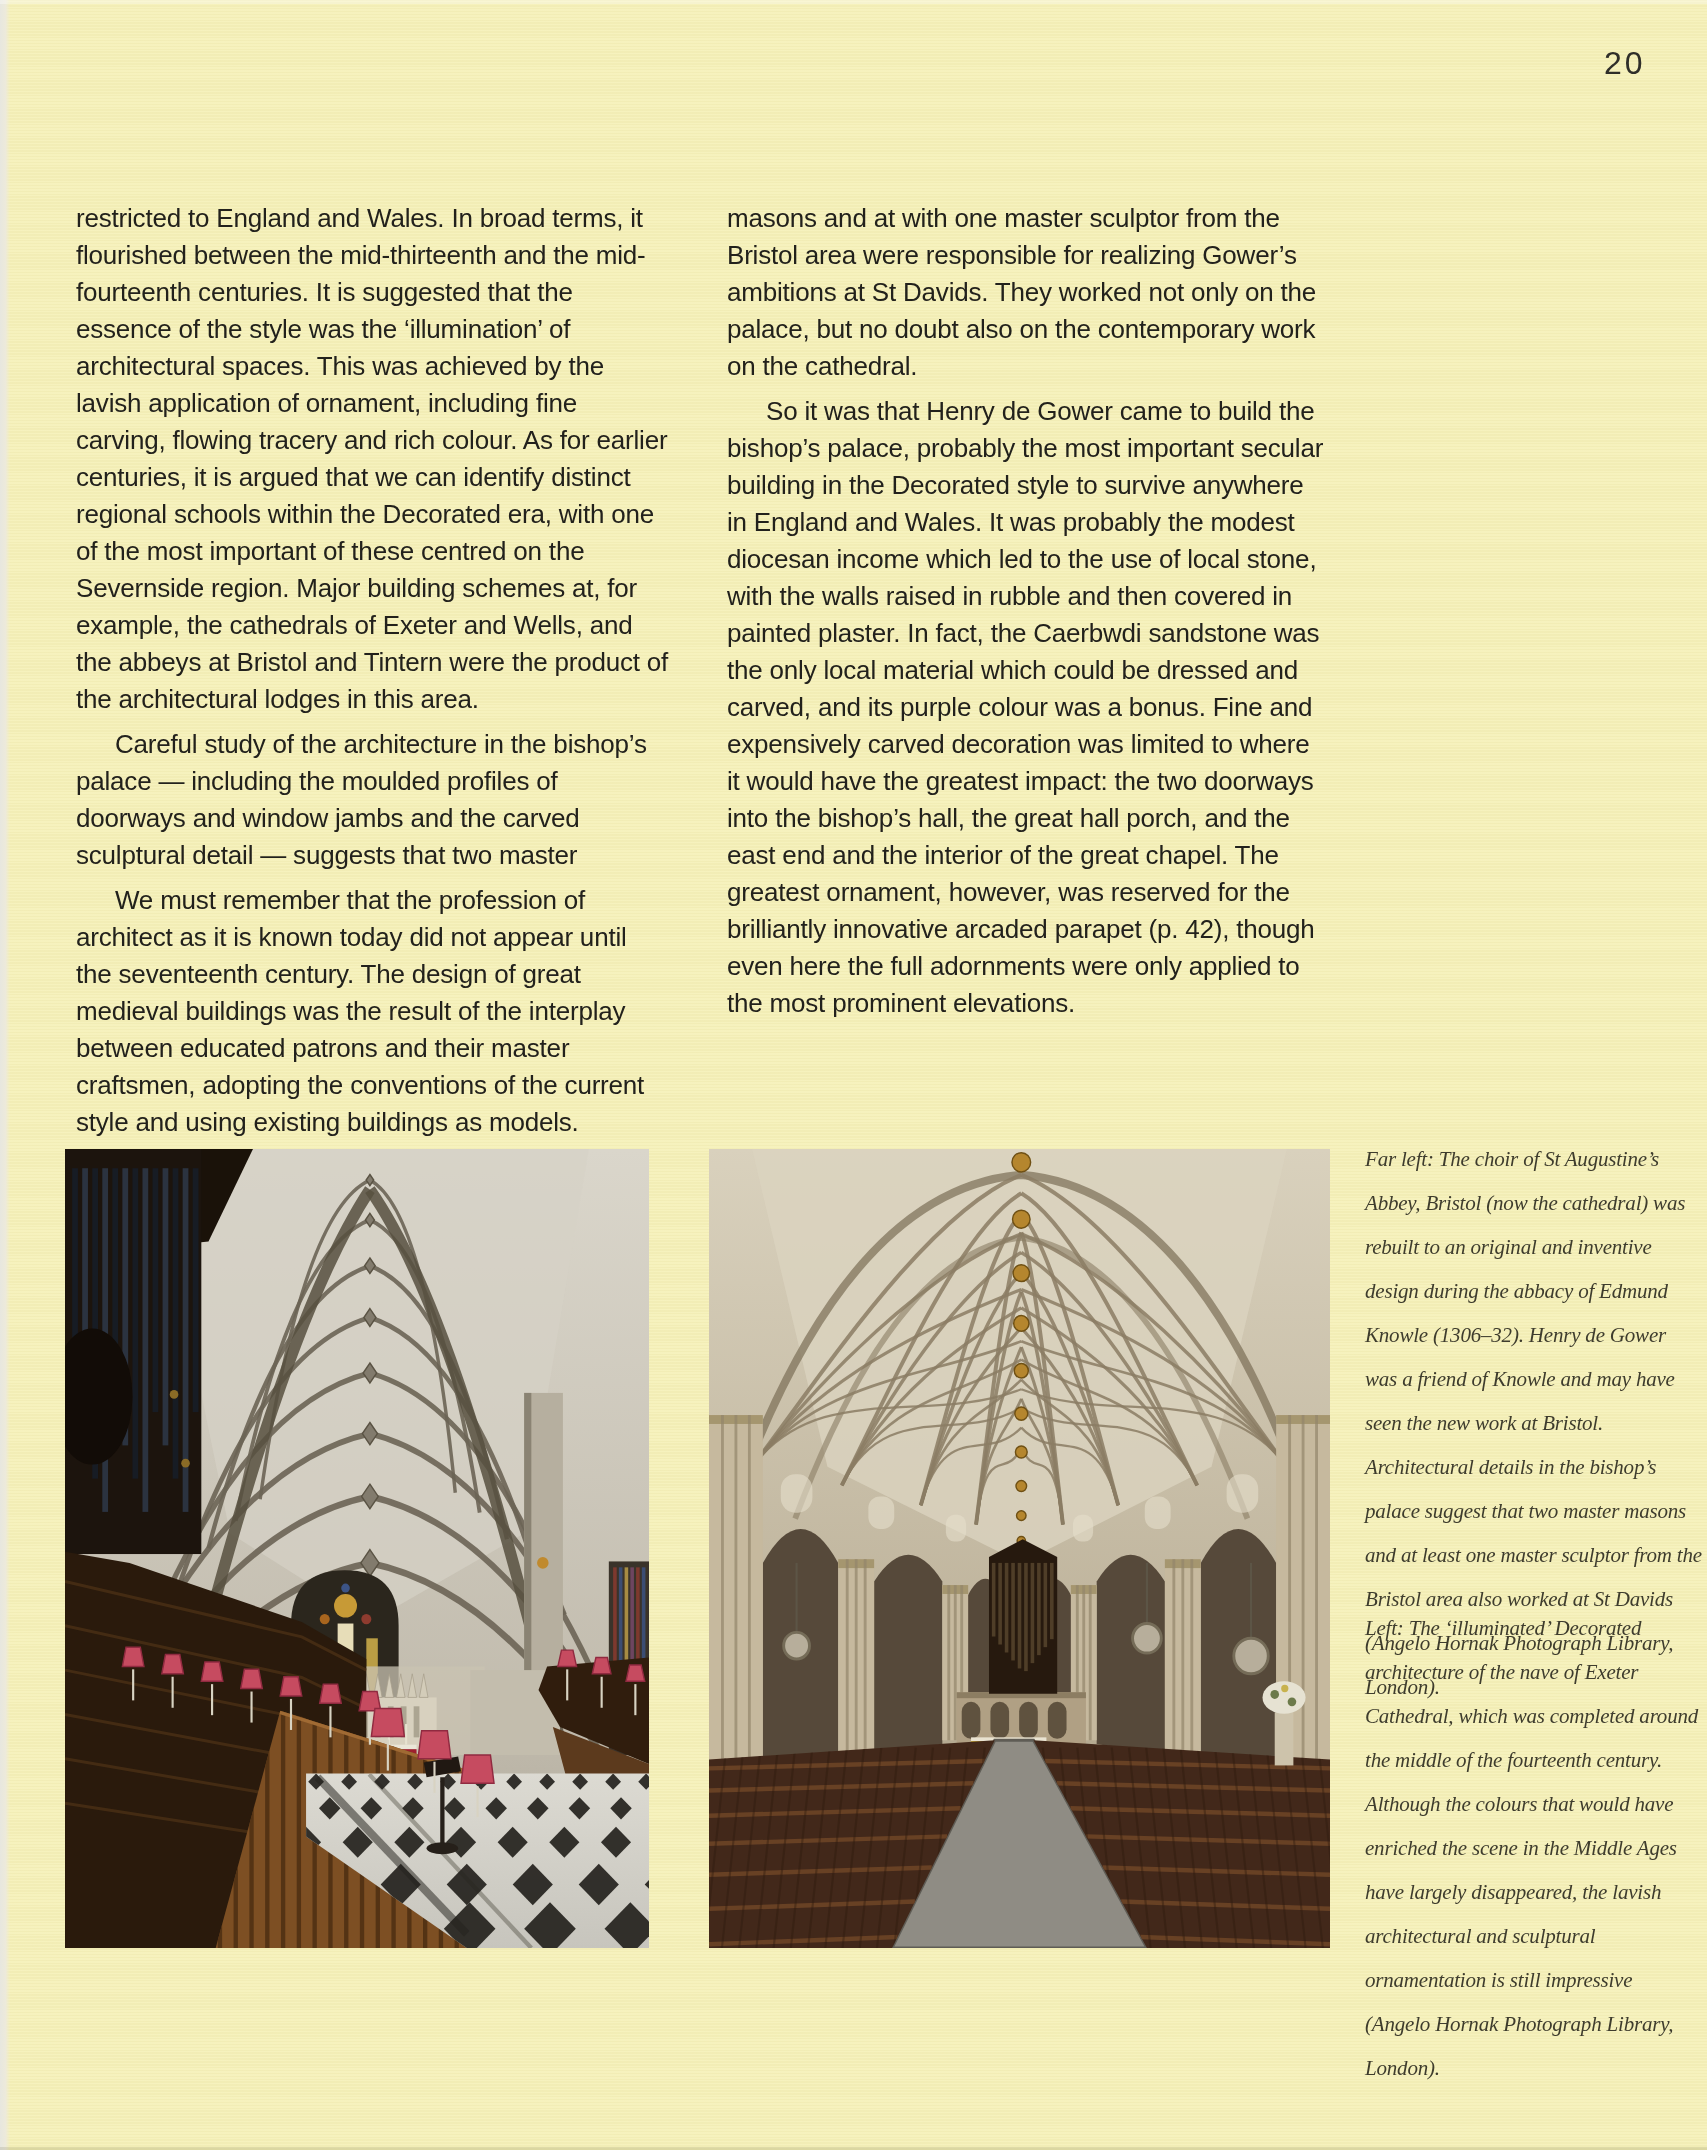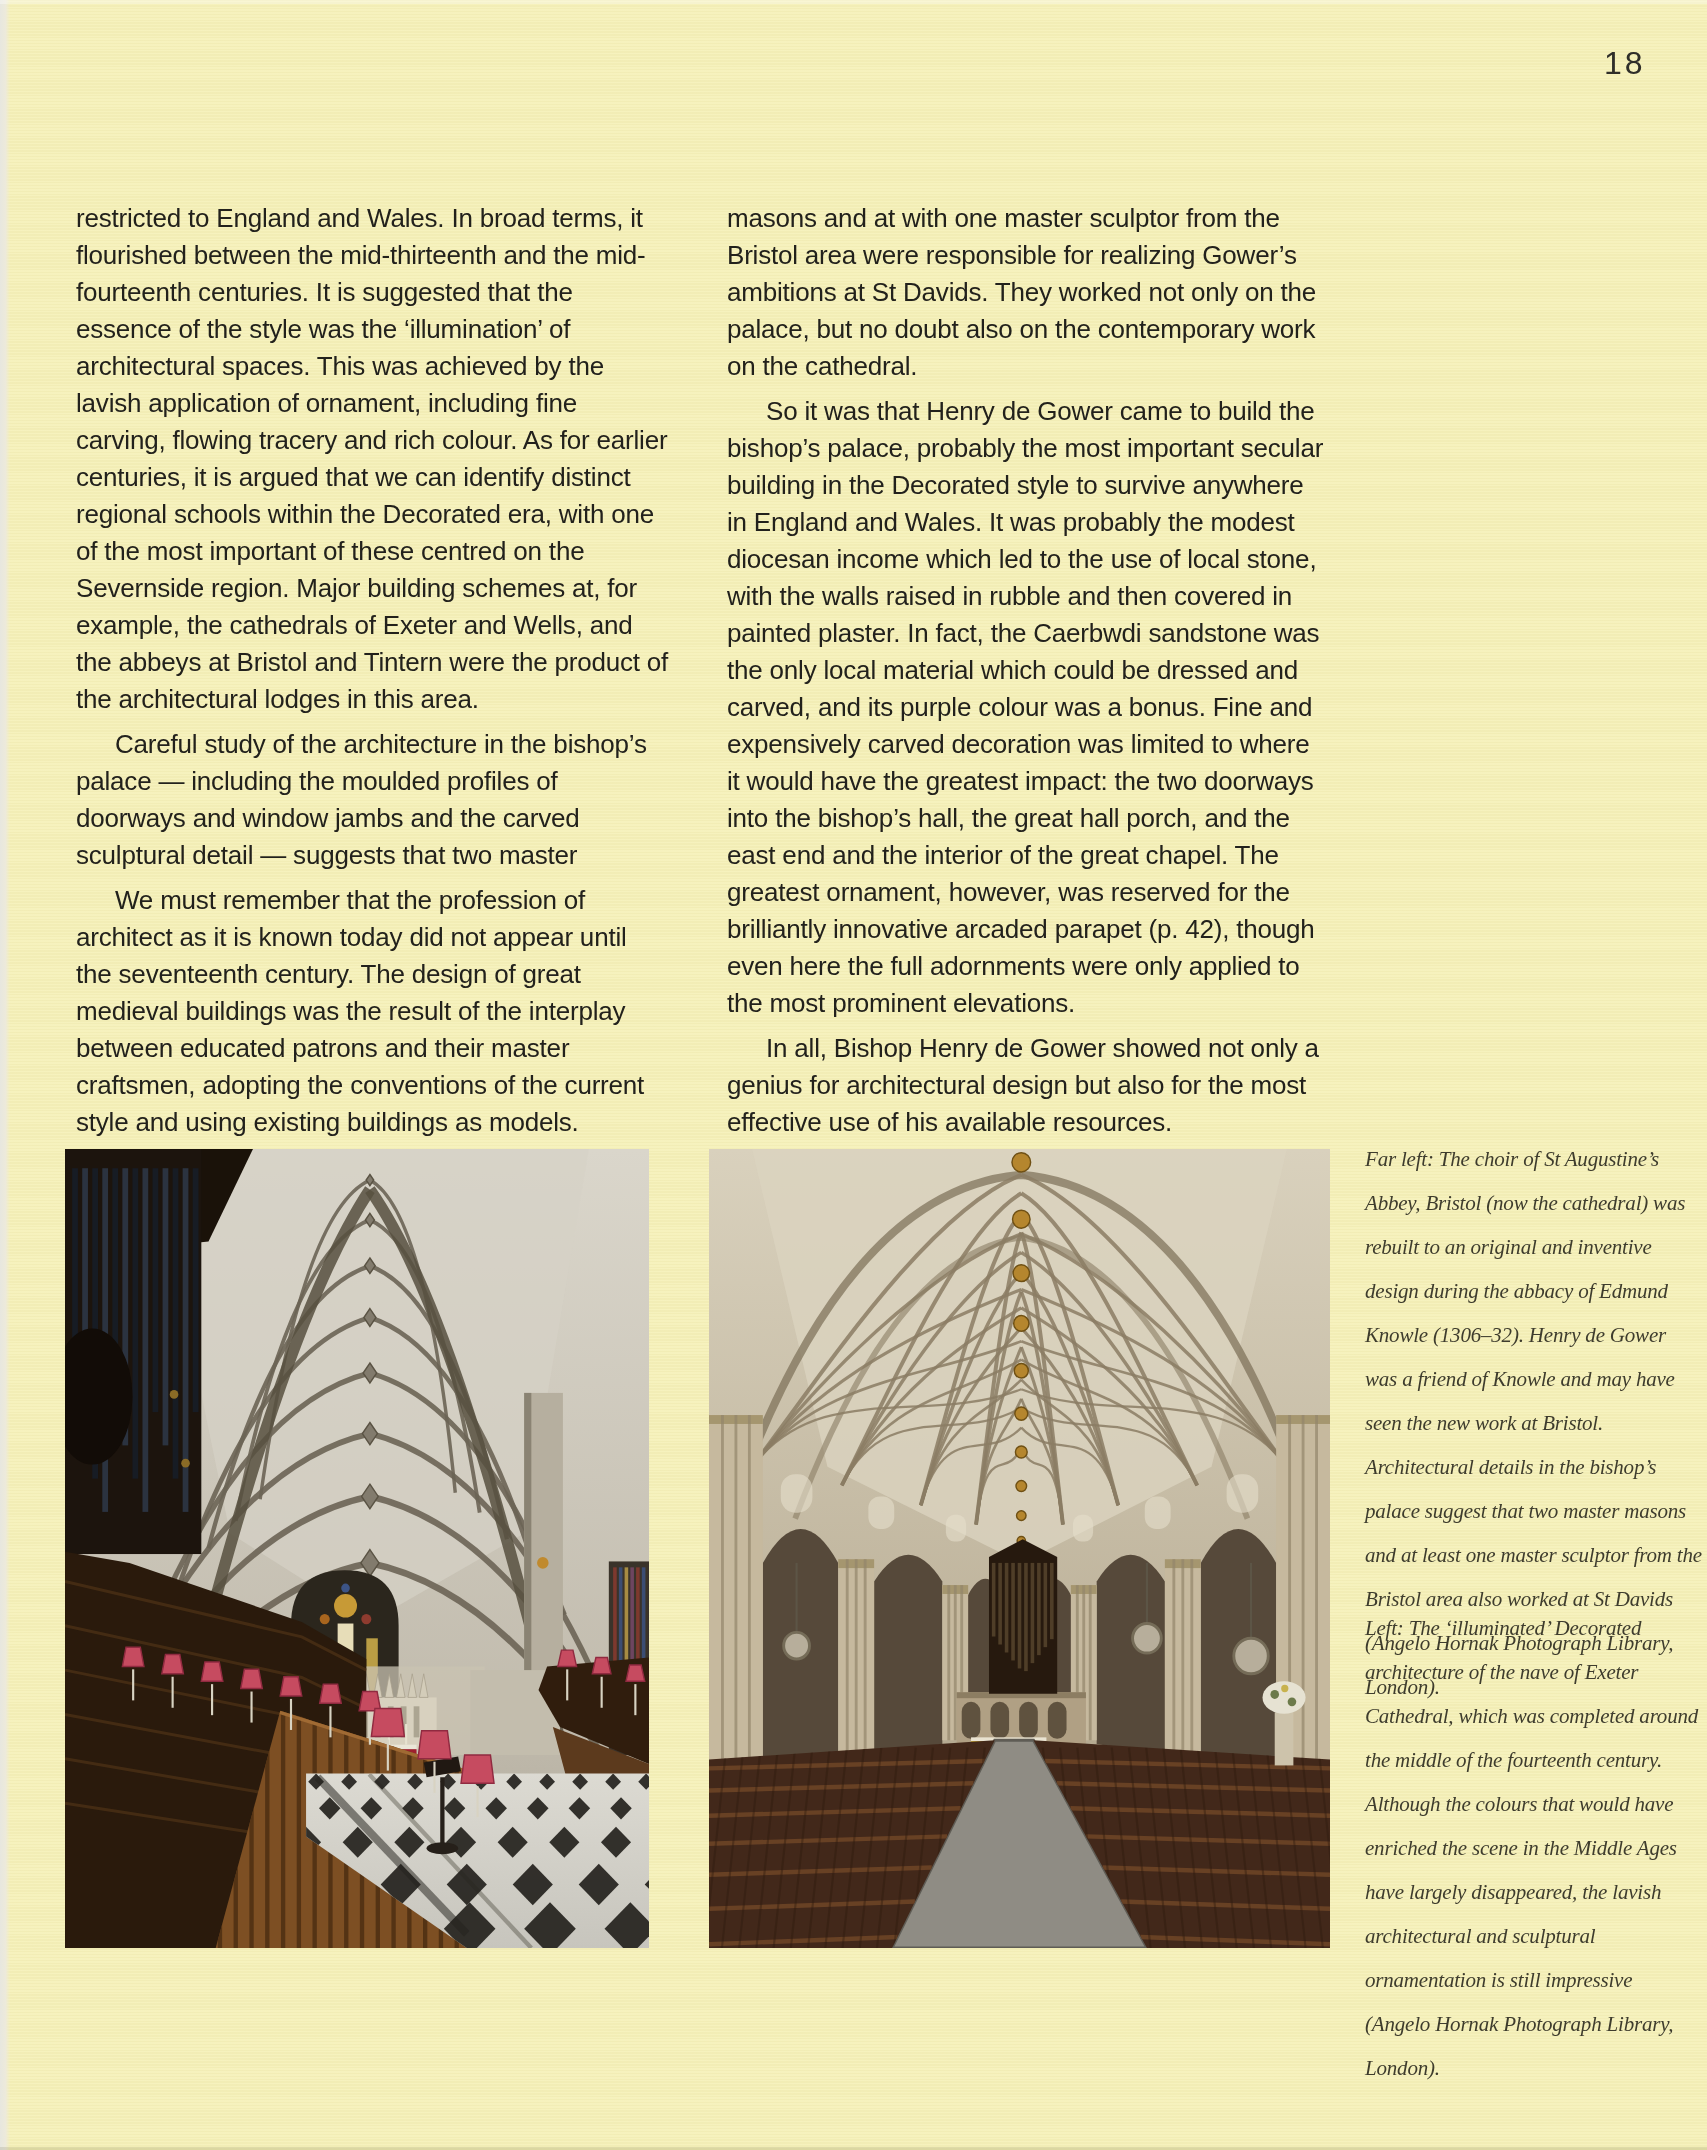--- a/index.html
+++ b/index.html
@@ -31,32 +31,31 @@
   .photo svg{display:block;width:100%;height:100%;}
 </style>
 </head>
 <body>
 
 <div class="page">
   <div class="edge-left"></div>
   <div class="edge-top"></div>
   <div class="edge-bottom"></div>
 
-  <div class="page-number">18</div>
+  <div class="page-number">20</div>
 
   <main>
     <div class="col col1">
       <p>restricted to England and Wales. In broad terms, it flourished between the mid-thirteenth and the mid-fourteenth centuries. It is suggested that the essence of the style was the ‘illumination’ of architectural spaces. This was achieved by the lavish application of ornament, including fine carving, flowing tracery and rich colour. As for earlier centuries, it is argued that we can identify distinct regional schools within the Decorated era, with one of the most important of these centred on the Severnside region. Major building schemes at, for example, the cathedrals of Exeter and Wells, and the abbeys at Bristol and Tintern were the product of the architectural lodges in this area.</p>
       <p class="indent">Careful study of the architecture in the bishop’s palace — including the moulded profiles of doorways and window jambs and the carved sculptural detail — suggests that two master</p>
       <p class="indent">We must remember that the profession of architect as it is known today did not appear until the seventeenth century. The design of great medieval buildings was the result of the interplay between educated patrons and their master craftsmen, adopting the conventions of the current style and using existing buildings as models.</p>
     </div>
     <div class="col col2">
       <p>masons and at with one master sculptor from the Bristol area were responsible for realizing Gower’s ambitions at St Davids. They worked not only on the palace, but no doubt also on the contemporary work on the cathedral.</p>
       <p class="indent">So it was that Henry de Gower came to build the bishop’s palace, probably the most important secular building in the Decorated style to survive anywhere in England and Wales. It was probably the modest diocesan income which led to the use of local stone, with the walls raised in rubble and then covered in painted plaster. In fact, the Caerbwdi sandstone was the only local material which could be dressed and carved, and its purple colour was a bonus. Fine and expensively carved decoration was limited to where it would have the greatest impact: the two doorways into the bishop’s hall, the great hall porch, and the east end and the interior of the great chapel. The greatest ornament, however, was reserved for the brilliantly innovative arcaded parapet (p. 42), though even here the full adornments were only applied to the most prominent elevations.</p>
-      <p class="indent">In all, Bishop Henry de Gower showed not only a genius for architectural design but also for the most effective use of his available resources.</p>
     </div>
   </main>
 
   <figure class="photo photo1">
     <svg id="svg1" viewBox="0 0 814 1081" preserveAspectRatio="none" xmlns="http://www.w3.org/2000/svg">
       <defs>
         <linearGradient id="sky1" x1="0" y1="0" x2="0" y2="1">
           <stop offset="0" stop-color="#dad6cb"></stop>
             <stop offset="0.7" stop-color="#c2bcae"></stop>
             <stop offset="1" stop-color="#aaa496"></stop>

